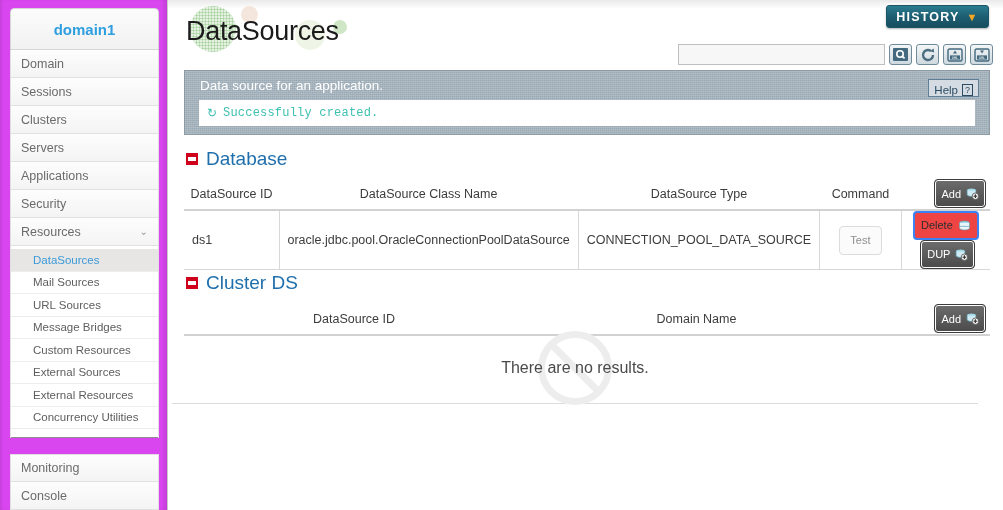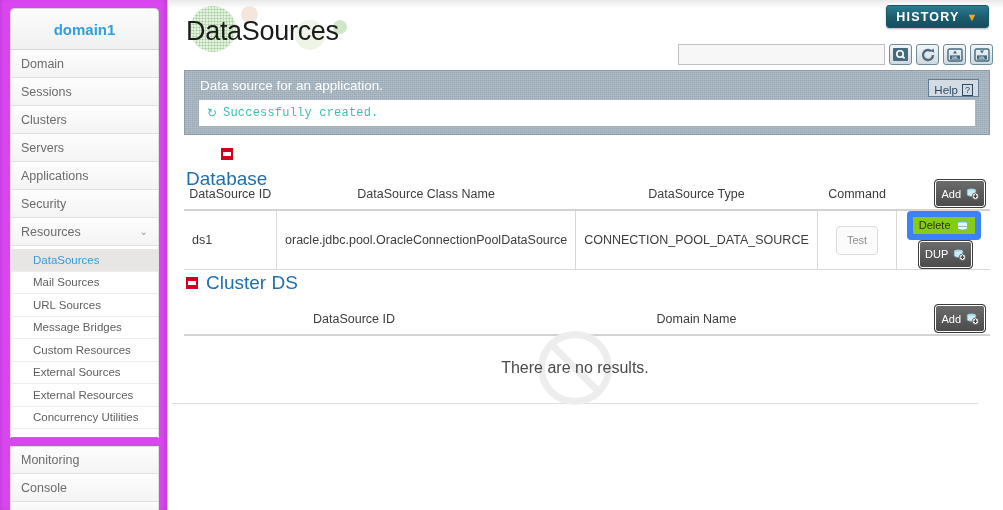--- a/index.html
+++ b/index.html
@@ -86,21 +86,21 @@
     border-bottom: 1px solid #ededed;
   }
   .sub-item.active {
     background: #e8e6e4;
     color: #3a9ad9;
   }
   .sub-spacer {
     height: 9px;
     border-bottom: 1px solid #8d8d8d;
   }
-  .nav-item.detached { border-top: 1px solid #e0e0e0; margin-top: 8px; }
+  .nav-item.detached { border-top: 1px solid #e0e0e0; margin-top: 16px; }
   .nav-partial { height: 12px; overflow: hidden; }
 
   
   #topstrip {
     position: absolute;
     left: 168px; top: 0; right: 0; height: 8px;
     background: linear-gradient(to bottom, #e9e9e9, #fdfdfd);
   }
 
   #page-title {
@@ -285,22 +285,22 @@
     border-radius: 4px;
     white-space: nowrap;
   }
   .btn-dark {
     background: linear-gradient(to bottom, #6d6d6d, #4a4a4a);
     border: 1px solid #3c3c3c;
     color: #ffffff;
     box-shadow: 0 0 0 1px #ffffff inset;
   }
   .btn-light {
-    background: #84cc16;
-    border: 6px solid #3b82f6;
+    background: #ef4444;
+    border: 2px solid #3b82f6;
     color: #2e2e2e;
   }
   .btn-test {
     background: #fbfbfb;
     border: 1px solid #dcdcdc;
     color: #8e8e8e;
     padding: 0 10px;
   }
   .dbicon svg { display: block; }
 
@@ -459,21 +459,21 @@
     <div id="help-btn">
       <span>Help</span>
       <span class="qm">?</span>
     </div>
     <div id="msg-box">
       <span class="refresh-glyph">↻</span>
       <span id="msg-text">Successfully created.</span>
     </div>
   </div>
 
-  <div class="section-head" style="left:186px; top:148px;flex-direction:column;">
+  <div class="section-head" style="left:186px; top:148px;">
     <span class="sec-sq"></span>
     <span class="sec-title">Database</span>
   </div>
 
   <table class="grid" style="left:184px; top:178px; width:806px;">
     <colgroup>
       <col style="width:155px">
       <col style="width:243px">
       <col style="width:157px">
       <col style="width:130px">

